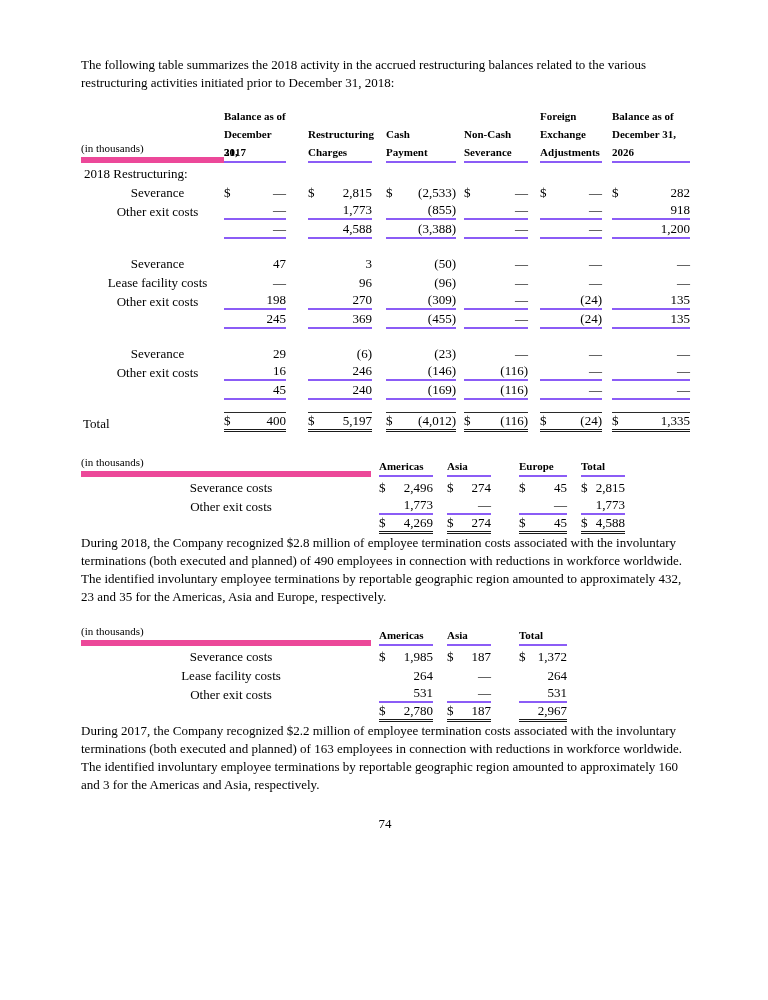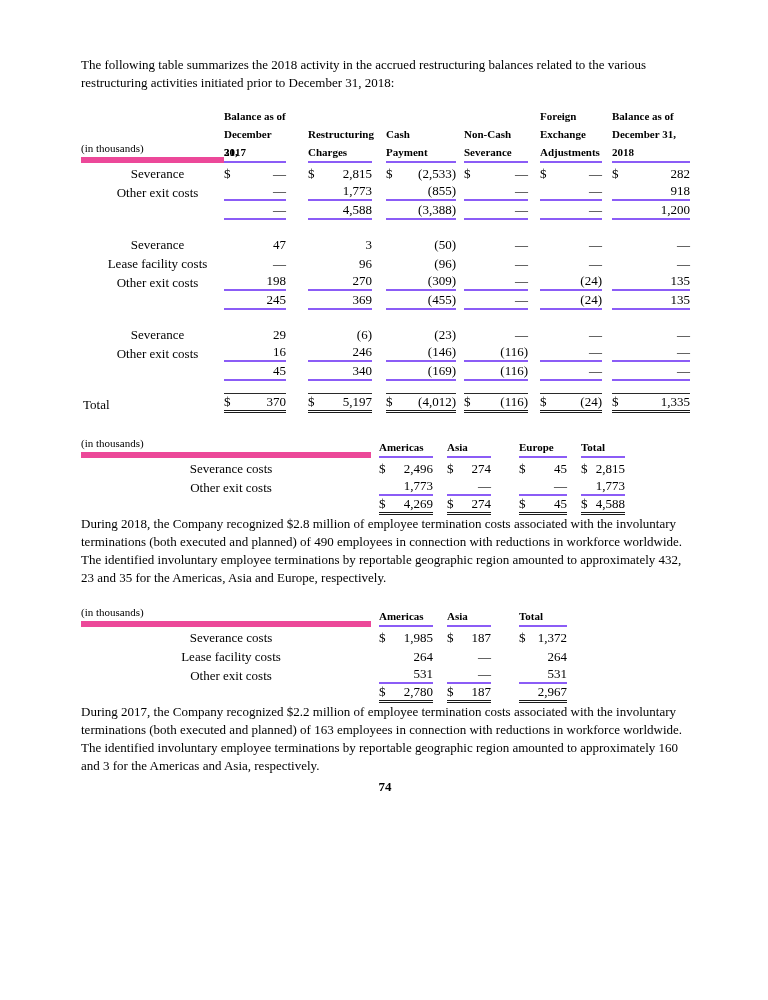--- a/index.html
+++ b/index.html
@@ -24,21 +24,21 @@
   .p14{padding-left:14px;}.p22{padding-left:22px;}.p28{padding-left:28px;}
   tr.sp14{height:14px;}
   tr.sp12{height:12px;}
   .t1{width:609px;margin-top:15px;}
   .t2{width:544px;margin-top:21px;}
   .t3{width:486px;margin-top:16px;}
   .mt18{margin-top:18px;}
   .mt17{margin-top:17px;}
   .mt13{margin-top:13px;}
   .mt14{margin-top:14px;}
-  .pgnum{width:608px;text-align:center;font-size:13px;margin-top:4px;font-weight:bold;}
+  .pgnum{width:608px;text-align:center;font-size:13px;margin-top:22px;}
   .d{text-align:left;}
   .v{text-align:right;}
 </style>
 </head>
 <body>
 
 <div class="page">
 
   <p class="para mb16">The following table summarizes the 2018 activity in the accrued restructuring balances related to the various restructuring activities initiated prior to December 31, 2018:</p>
 
@@ -75,24 +75,27 @@
         <div class="hl bb">Severance</div>
       </td>
       <td class="hd p12">
         <div class="hl">Foreign</div>
         <div class="hl">Exchange</div>
         <div class="hl bb">Adjustments</div>
       </td>
       <td class="hd p10">
         <div class="hl">Balance as of</div>
         <div class="hl">December 31,</div>
-        <div class="hl bb">2018</div>
+        <div class="hl bb">2026</div>
       </td>
     </tr>
 
+    <tr>
+      <td class="sect" colspan="7">2018 Restructuring:</td>
+    </tr>
     <tr>
       <td class="lab">Severance</td>
       <td>
             <div class="box">
               <span class="d">$</span>
               <span class="v">—</span>
             </div>
           </td>
       <td class="p22">
             <div class="box">
@@ -451,21 +454,21 @@
       <td></td>
       <td>
             <div class="box bb">
               <span class="d"></span>
               <span class="v">45</span>
             </div>
           </td>
       <td class="p22">
             <div class="box bb">
               <span class="d"></span>
-              <span class="v">340</span>
+              <span class="v">240</span>
             </div>
           </td>
       <td class="p14">
             <div class="box bb">
               <span class="d"></span>
               <span class="v">(169)</span>
             </div>
           </td>
       <td class="p8">
             <div class="box bb">
@@ -489,21 +492,21 @@
 
     <tr class="sp12">
           <td colspan="7"></td>
         </tr>
 
     <tr>
       <td class="totl">Total</td>
       <td>
             <div class="box bt bd">
               <span class="d">$</span>
-              <span class="v">370</span>
+              <span class="v">400</span>
             </div>
           </td>
       <td class="p22">
             <div class="box bt bd">
               <span class="d">$</span>
               <span class="v">5,197</span>
             </div>
           </td>
       <td class="p14">
             <div class="box bt bd">

